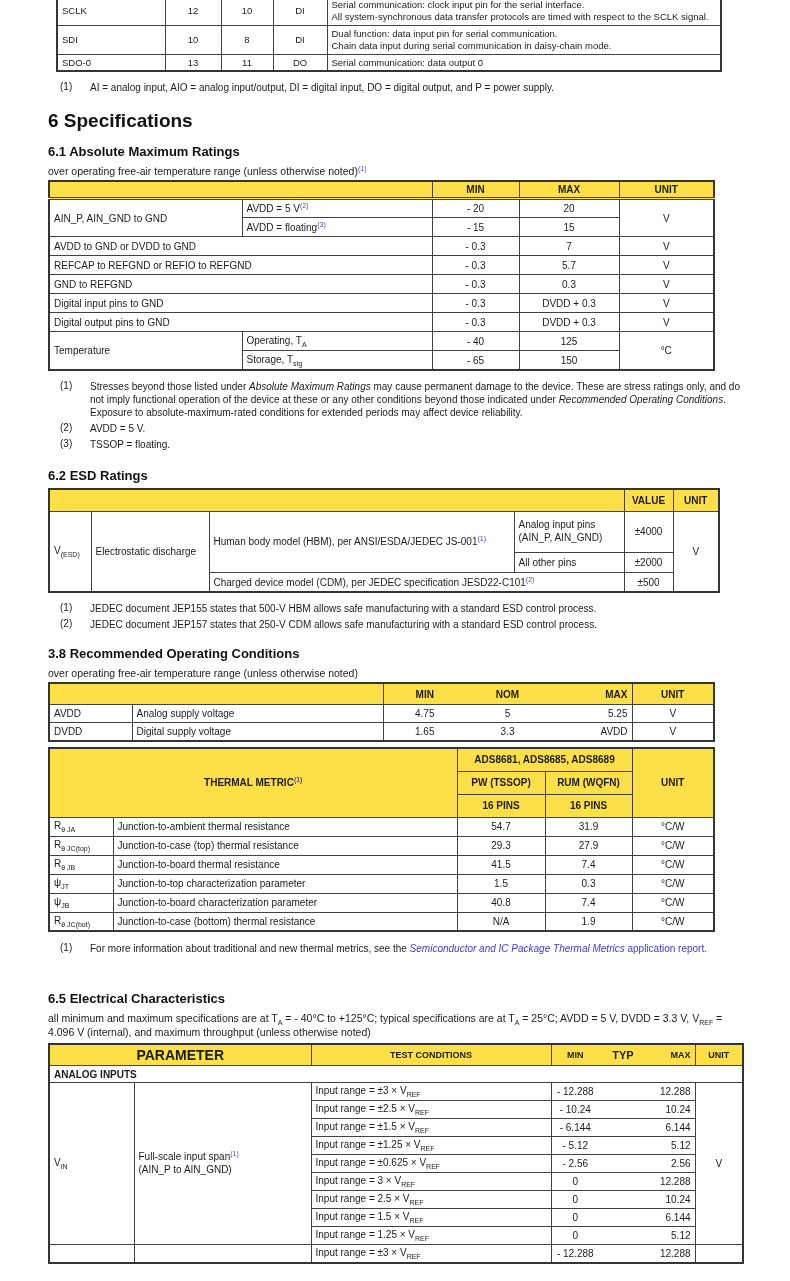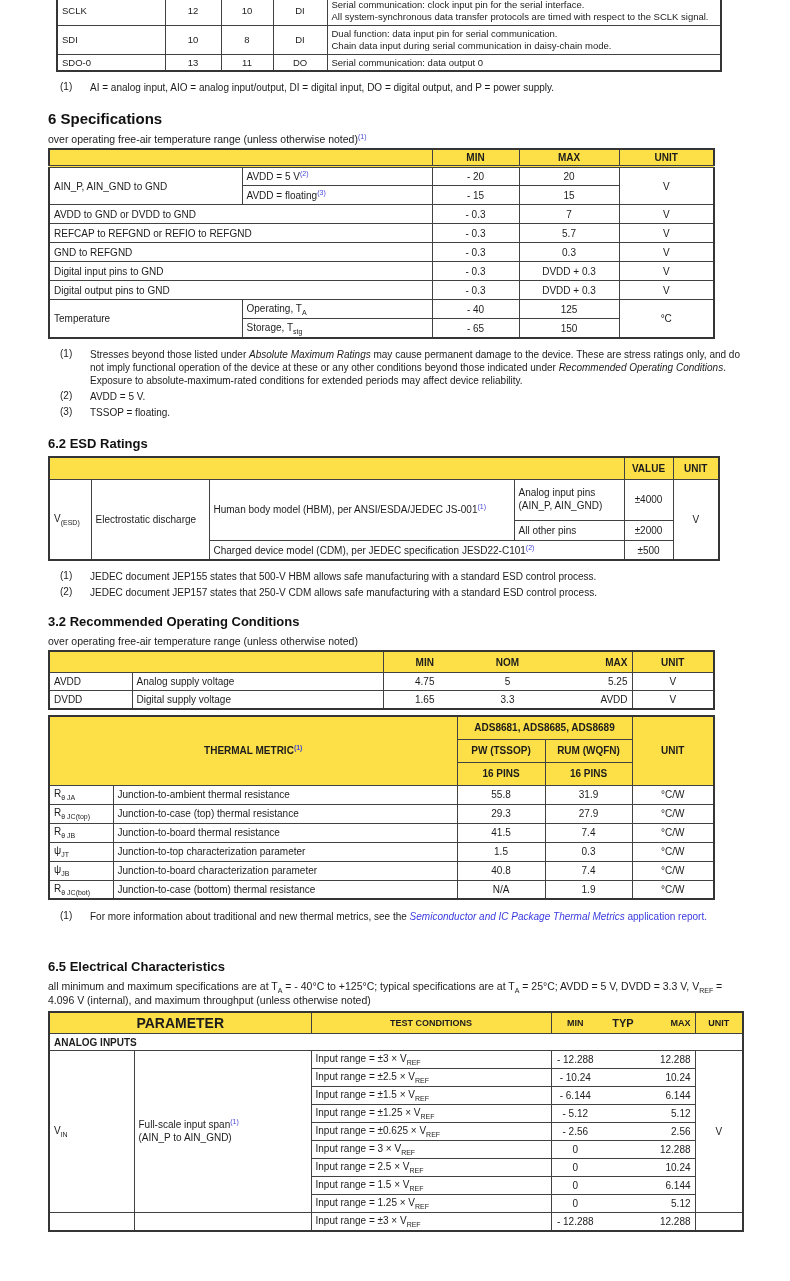--- a/index.html
+++ b/index.html
@@ -1,20 +1,20 @@
 <!DOCTYPE html>
 <html><head>
 <meta charset="utf-8">
 <style>
   html,body{margin:0;padding:0;}
   body{width:790px;height:1281px;overflow:hidden;background:#ffffff;
        font-family:"Liberation Sans",sans-serif;color:#1c1c1c;
        filter:blur(0.25px);}
   .content{padding:0 48px;}
-  h2{font-size:15px;font-weight:bold;margin:16px 0 0 0;color:#111;}
+  h2{font-size:19px;font-weight:bold;margin:16px 0 0 0;color:#111;}
   h3{font-size:13px;font-weight:bold;margin:12px 0 0 0;color:#111;}
   .intro{font-size:10.5px;margin-top:6px;}
   table{border-collapse:collapse;table-layout:fixed;}
   td,th{border:1px solid #424242;font-size:10px;padding:2px 4px;
         vertical-align:middle;word-wrap:break-word;}
   table{border:2px solid #353535;}
   th{font-weight:bold;text-align:center;}
   .gray{background:#fde047;}
   sub{font-size:7px;}
   sup.ref{color:#4848d8;font-size:7px;vertical-align:super;line-height:0;}
@@ -83,20 +83,21 @@
     </tbody>
   </table>
 
   <div class="fn" style="margin-top:9px;margin-left:12px">
     <span class="num">(1)</span>
     <span class="txt">AI = analog input, AIO = analog input/output, DI = digital input, DO = digital output, and P = power supply.</span>
   </div>
 
   <h2>6 Specifications</h2>
 
+  <h3>6.1 Absolute Maximum Ratings</h3>
   <div class="intro"><span>over operating free-air temperature range (unless otherwise noted)</span><sup class="ref">(1)</sup></div>
 
   <table class="amr" style="width:665px;margin-top:3px">
     <colgroup>
         <col style="width:193px">
         <col style="width:190px">
         <col style="width:87px">
         <col style="width:100px">
         <col style="width:95px">
       </colgroup>
@@ -221,21 +222,21 @@
 
   <div class="fn" style="margin-top:9px;margin-left:12px">
     <span class="num">(1)</span>
     <span class="txt">JEDEC document JEP155 states that 500-V HBM allows safe manufacturing with a standard ESD control process.</span>
   </div>
   <div class="fn" style="margin-left:12px">
     <span class="num">(2)</span>
     <span class="txt">JEDEC document JEP157 states that 250-V CDM allows safe manufacturing with a standard ESD control process.</span>
   </div>
 
-  <h3 style="margin-top:15px">3.2 Recommended Operating Conditions</h3>
+  <h3 style="margin-top:15px">3.8 Recommended Operating Conditions</h3>
   <div class="intro">over operating free-air temperature range (unless otherwise noted)</div>
   <table style="width:665px;margin-top:3px">
     <colgroup>
         <col style="width:83px">
         <col style="width:251px">
         <col style="width:83px">
         <col style="width:83px">
         <col style="width:83px">
         <col style="width:82px">
       </colgroup>
@@ -288,21 +289,21 @@
       </tr>
       <tr>
         <th class="gray" style="height:18px">16 PINS</th>
         <th class="gray">16 PINS</th>
       </tr>
     </thead>
     <tbody>
         <tr style="height: 19px;">
           <td>R<sub>θ JA</sub></td>
           <td>Junction-to-ambient thermal resistance</td>
-          <td class="cC">55.8</td>
+          <td class="cC">54.7</td>
           <td class="cC">31.9</td>
           <td class="cC">°C/W</td>
         </tr>
         <tr style="height: 19px;">
           <td>R<sub>θ JC(top)</sub></td>
           <td>Junction-to-case (top) thermal resistance</td>
           <td class="cC">29.3</td>
           <td class="cC">27.9</td>
           <td class="cC">°C/W</td>
         </tr>

